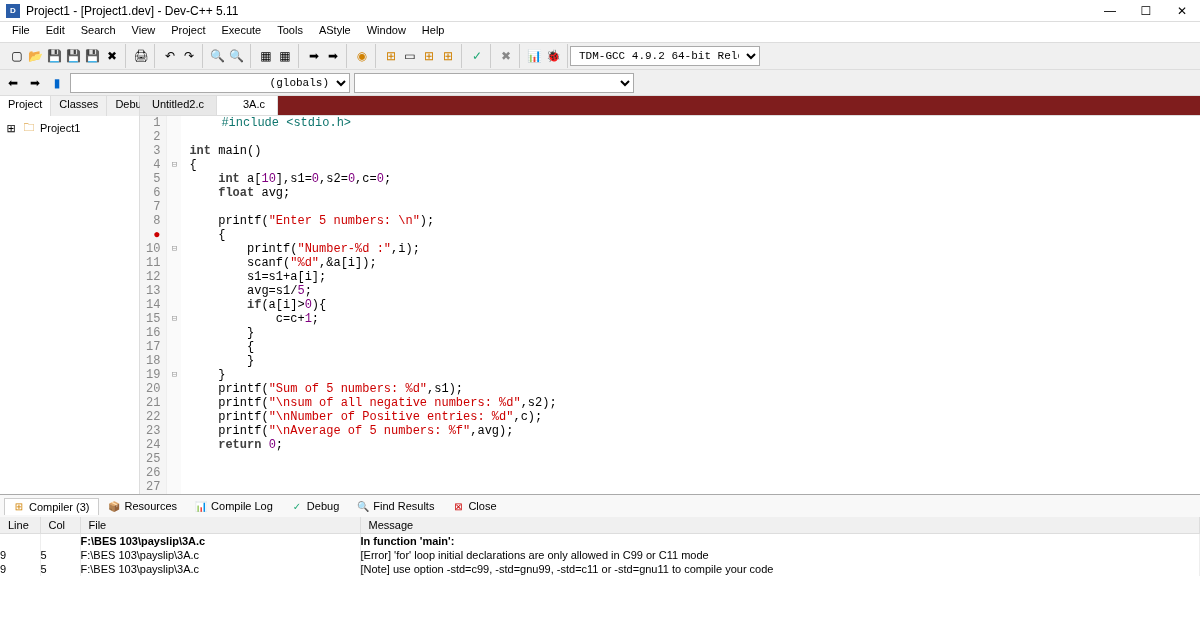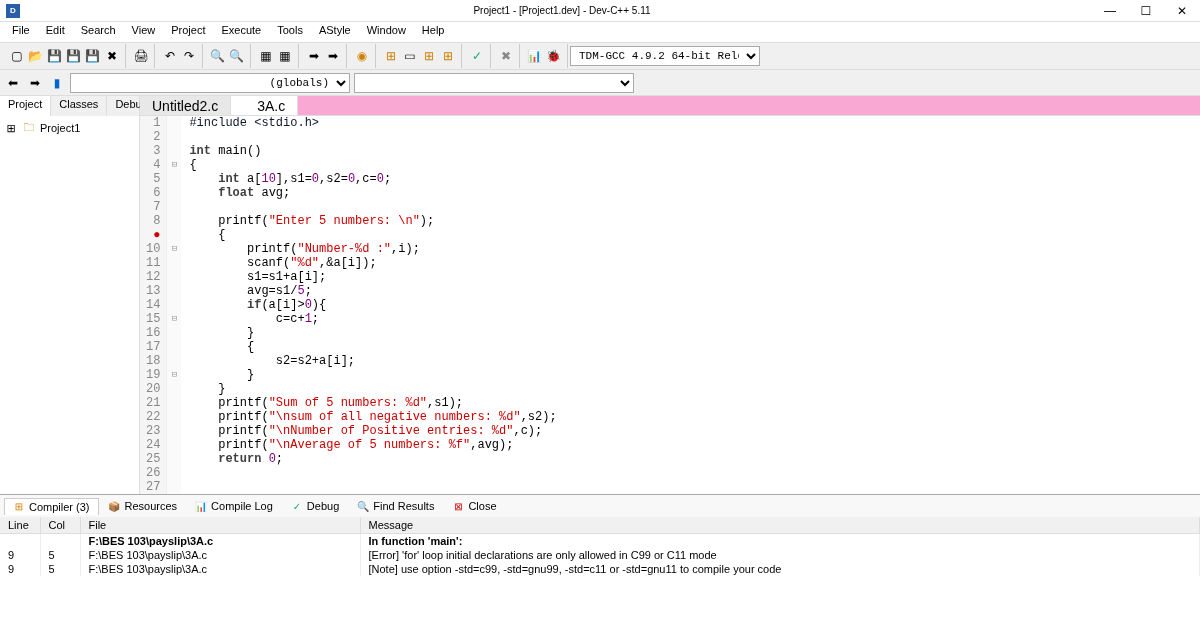--- a/index.html
+++ b/index.html
@@ -1,60 +1,60 @@
 <!DOCTYPE html>
 <html><head>
 <meta charset="utf-8">
 <style>
 * { margin: 0; padding: 0; box-sizing: border-box; }
 body { font-family: "Segoe UI", Tahoma, sans-serif; font-size: 11px; background: #fff; overflow: hidden; }
 .titlebar { display: flex; align-items: center; height: 22px; padding: 0 6px; background: #fff; border-bottom: 1px solid #ddd; }
 .titlebar-icon { width: 14px; height: 14px; background: #2a5da8; margin-right: 6px; display: inline-flex; align-items: center; justify-content: center; color: #fff; font-size: 8px; font-weight: bold; }
-.titlebar-text { flex: 1; font-size: 10px; text-align: center; }
+.titlebar-text { flex: 1; font-size: 12px; }
 .titlebar-btns { display: flex; gap: 12px; }
 .titlebar-btn { width: 24px; height: 16px; display: flex; align-items: center; justify-content: center; cursor: pointer; font-size: 12px; }
 .menubar { display: flex; height: 20px; background: #fff; padding: 0 4px; font-size: 11px; }
 .menu-item { padding: 2px 8px; cursor: pointer; }
 .toolbar { display: flex; align-items: center; height: 28px; background: #f0f0f0; border-top: 1px solid #ddd; border-bottom: 1px solid #ddd; padding: 0 4px; gap: 2px; }
 .tb-group { display: flex; gap: 1px; border-right: 1px solid #ccc; padding: 0 4px; height: 24px; align-items: center; }
 .tb-btn { width: 18px; height: 18px; display: flex; align-items: center; justify-content: center; cursor: pointer; font-size: 12px; }
 .compiler-select { height: 20px; font-size: 11px; font-family: "Courier New", monospace; width: 190px; border: 1px solid #aaa; background: #fff; padding: 0 4px; }
 .toolbar2 { display: flex; align-items: center; height: 26px; background: #f0f0f0; border-bottom: 1px solid #ddd; padding: 0 4px; gap: 4px; }
 .scope-select { height: 20px; font-size: 11px; font-family: "Courier New", monospace; width: 280px; border: 1px solid #aaa; background: #fff; padding: 0 4px; text-align: right; }
 .scope-select2 { width: 280px; }
 .main-area { display: flex; height: 398px; }
 .left-panel { width: 140px; border-right: 1px solid #ddd; display: flex; flex-direction: column; }
 .left-tabs { display: flex; height: 20px; background: #f0f0f0; font-size: 11px; }
 .left-tab { padding: 2px 8px; cursor: pointer; border-right: 1px solid #ddd; }
 .left-tab.active { background: #fff; }
 .tree { flex: 1; padding: 4px; font-size: 11px; }
 .tree-item { display: flex; align-items: center; gap: 4px; padding: 1px 0; cursor: pointer; }
 .tree-icon { width: 14px; height: 14px; display: inline-flex; align-items: center; justify-content: center; }
 .editor-area { flex: 1; display: flex; flex-direction: column; }
-.editor-tabs { display: flex; height: 20px; background: #f9a8d4; font-size: 14px; border-bottom: 1px solid #ddd; }
+.editor-tabs { display: flex; height: 20px; background: #7f1d1d; font-size: 11px; border-bottom: 1px solid #ddd; }
 .editor-tab { padding: 2px 12px; cursor: pointer; border-right: 1px solid #ddd; background: #e8e8e8; }
 .editor-tab.active { background: #fff; padding-left: 26px; }
 .code-area { flex: 1; display: flex; font-family: Consolas, "Courier New", monospace; font-size: 12px; overflow: auto; background: #fff; }
 .gutter { background: #f5f5f5; color: #888; text-align: right; padding: 0 6px; user-select: none; min-width: 24px; border-right: 1px solid #eee; }
 .fold-gutter { background: #fafafa; width: 14px; text-align: center; color: #999; font-size: 9px; user-select: none; }
 .code-lines { flex: 1; padding-left: 8px; }
 .code-line { height: 14px; line-height: 14px; white-space: pre; }
 .hl-error { background: #8b0000; color: #fff; display: inline-block; min-width: 100%; }
 .kw { color: #404040; font-weight: bold; }
-.inc { color: #0f172a; }
+.inc { color: #0f766e; margin-left: 32px; }
 .str { color: #cc0000; }
 .num { color: #800080; }
 .bottom-panel { border-top: 1px solid #aaa; background: #f8f8f8; }
 .bottom-tabs { display: flex; height: 22px; padding: 2px 4px; gap: 2px; font-size: 11px; align-items: center; }
 .bottom-tab { display: flex; align-items: center; gap: 4px; padding: 2px 8px; cursor: pointer; }
 .bottom-tab.active { background: #fff; border: 1px solid #ccc; border-bottom: none; }
 .bt-icon { width: 12px; height: 12px; display: inline-flex; align-items: center; justify-content: center; font-size: 10px; }
 .compiler-table { width: 100%; border-collapse: collapse; font-size: 11px; background: #fff; }
 .compiler-table th { text-align: left; padding: 2px 8px; background: #f0f0f0; border-right: 1px solid #ddd; border-bottom: 1px solid #ddd; font-weight: normal; }
-.compiler-table td { padding: 1px 8px; border-right: 1px solid #eee; }
+.compiler-table td { padding: 1px 0; border-right: 1px solid #eee; }
 .compiler-table .bold-row td { font-weight: bold; }
 .err-dot { color: #c00; font-weight: bold; }
 </style>
 </head>
 <body>
 
 <div class="titlebar">
   <span class="titlebar-icon">D</span>
   <span class="titlebar-text">Project1 - [Project1.dev] - Dev-C++ 5.11</span>
   <div class="titlebar-btns">
@@ -231,21 +231,20 @@
           <div class="code-line">    printf(<span class="str">"Enter 5 numbers: \n"</span>);</div>
           <div class="code-line">    {</div>
           <div class="code-line">        printf(<span class="str">"Number-%d :"</span>,i);</div>
           <div class="code-line">        scanf(<span class="str">"%d"</span>,&amp;a[i]);</div>
           <div class="code-line">        s1=s1+a[i];</div>
           <div class="code-line">        avg=s1/<span class="num">5</span>;</div>
           <div class="code-line">        <span class="kw">if</span>(a[i]&gt;<span class="num">0</span>){</div>
           <div class="code-line">            c=c+<span class="num">1</span>;</div>
           <div class="code-line">        }</div>
           <div class="code-line">        {</div>
-          <div class="code-line">            s2=s2+a[i];</div>
           <div class="code-line">        }</div>
           <div class="code-line">    }</div>
           <div class="code-line">    printf(<span class="str">"Sum of 5 numbers: %d"</span>,s1);</div>
           <div class="code-line">    printf(<span class="str">"\nsum of all negative numbers: %d"</span>,s2);</div>
           <div class="code-line">    printf(<span class="str">"\nNumber of Positive entries: %d"</span>,c);</div>
           <div class="code-line">    printf(<span class="str">"\nAverage of 5 numbers: %f"</span>,avg);</div>
           <div class="code-line">    <span class="kw">return</span> <span class="num">0</span>;</div>
         </div>
     </div>
   </div>

